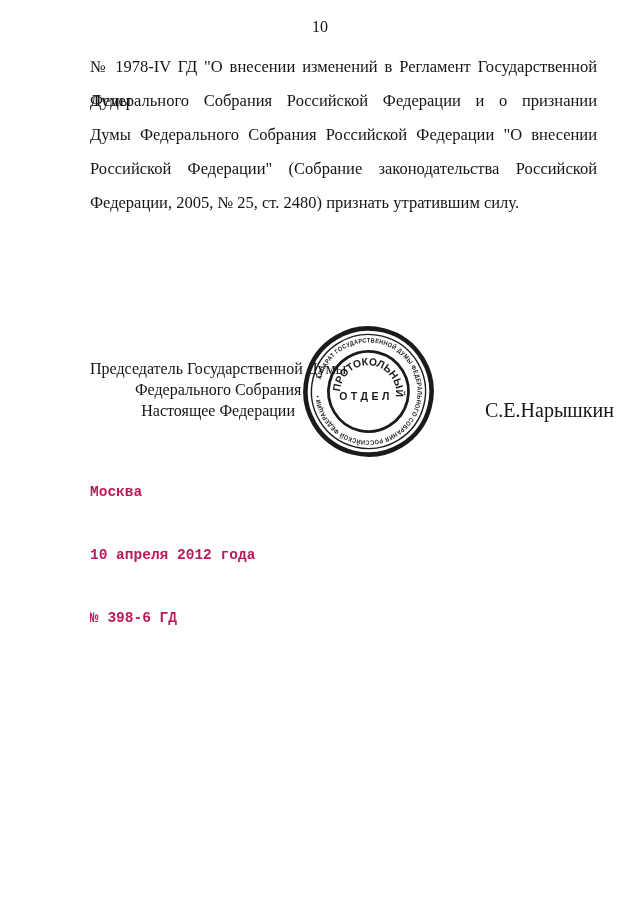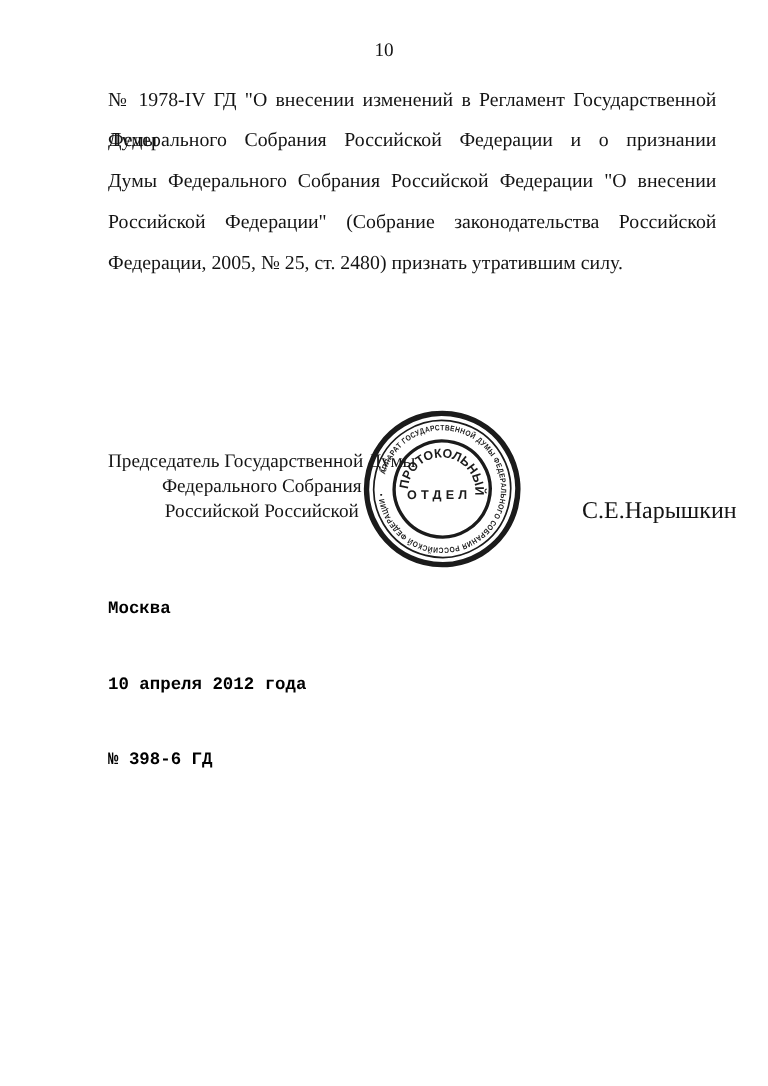--- a/index.html
+++ b/index.html
@@ -1,18 +1,18 @@
 <!DOCTYPE html>
 <html><head>
 <meta charset="utf-8">
 <style>
   html,body{margin:0;padding:0;background:#ffffff;}
   .doc{
     position:relative;width:640px;height:694px;background:#ffffff;overflow:hidden;
-    font-family:"Liberation Serif","DejaVu Serif",serif;color:#141414;margin-top:16px;
+    font-family:"Liberation Serif","DejaVu Serif",serif;color:#141414;
   }
   .pagenum{
     position:absolute;top:17px;left:0;width:640px;text-align:center;
     font-size:16px;line-height:20px;
   }
   .body-text{position:absolute;left:90px;top:50px;width:507px;}
   .bline{
     font-size:16.5px;line-height:34px;height:34px;white-space:nowrap;
   }
   .bline.just{
@@ -28,42 +28,42 @@
     position:absolute;left:485px;top:400px;font-size:20px;line-height:21px;white-space:nowrap;text-align:center;
   }
   .stamp{
     position:absolute;left:297px;top:325px;width:143px;height:133px;
   }
   .stamp text{fill:#1b1b1b;font-family:"Liberation Sans","DejaVu Sans",sans-serif;font-weight:bold;}
   .stamp circle{fill:none;stroke:#1b1b1b;}
   .footer{
     position:absolute;left:90px;top:440px;
     font-family:"Liberation Mono","DejaVu Sans Mono",monospace;
-    font-weight:bold;font-size:14.5px;line-height:21px;color:#000000;white-space:pre;
+    font-weight:bold;font-size:14.5px;line-height:21px;color:#be185d;white-space:pre;
   }
 </style>
 </head>
 <body>
 
 <div class="doc">
 
   <div class="pagenum">10</div>
 
   <div class="body-text">
     <div class="bline just">№ 1978-IV ГД "О внесении изменений в Регламент Государственной Думы</div>
     <div class="bline just">Федерального Собрания Российской Федерации и о признании</div>
     <div class="bline just">Думы Федерального Собрания Российской Федерации "О внесении</div>
     <div class="bline just">Российской Федерации" (Собрание законодательства Российской</div>
     <div class="bline">Федерации, 2005, № 25, ст. 2480) признать утратившим силу.</div>
   </div>
 
   <div class="sig">
     <div>Председатель Государственной Думы</div>
     <div>Федерального Собрания</div>
-    <div>Российской Российской</div>
+    <div>Настоящее Федерации</div>
   </div>
 
   <div class="signer">С.Е.Нарышкин</div>
 
   <svg class="stamp" viewBox="0 0 143 133" xmlns="http://www.w3.org/2000/svg">
     <defs>
       <path id="ringPath" d="M 22.5,66.5 A 49,49 0 1 1 120.5,66.5 A 49,49 0 1 1 22.5,66.5"></path>
       <path id="arcPath" d="M 44,73.5 A 28,28 0 1 1 99,73.5"></path>
     </defs>
     <g transform="rotate(14 71.5 66.5)">

